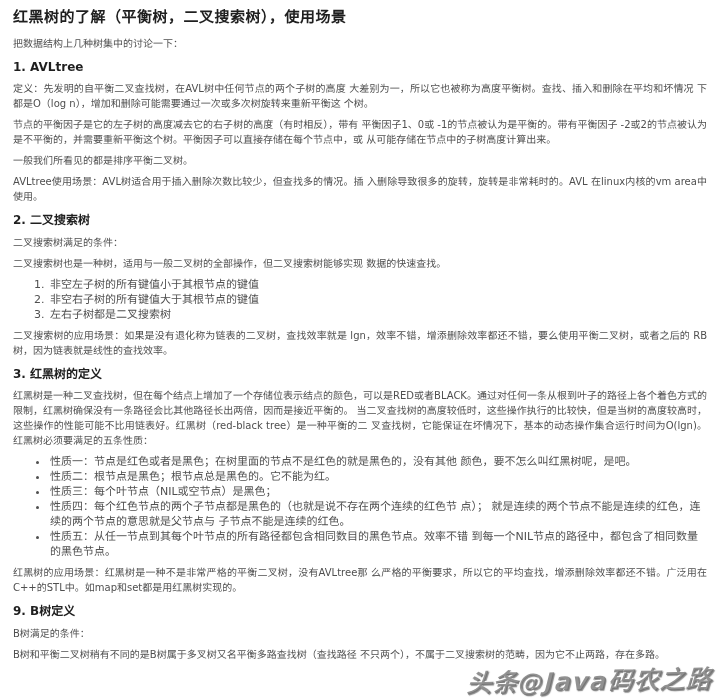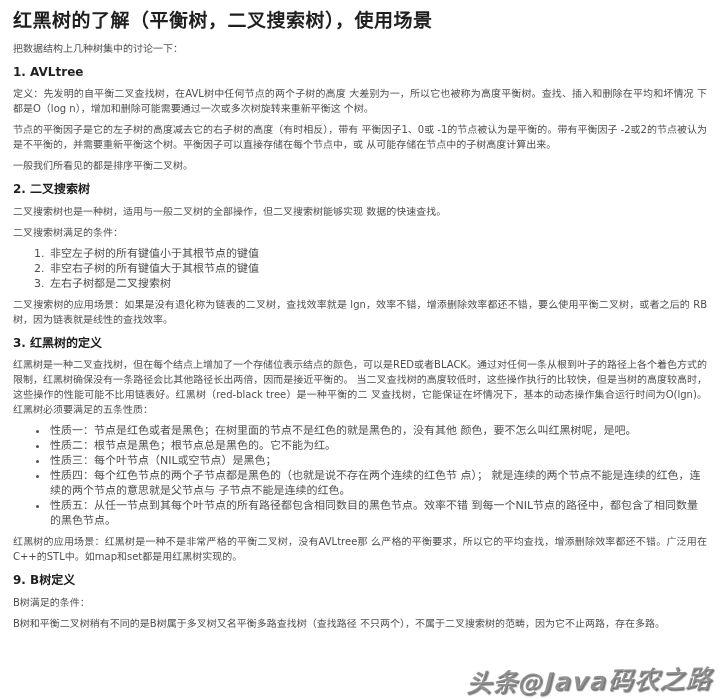--- a/index.html
+++ b/index.html
@@ -12,21 +12,21 @@
     height: 699px;
     overflow: hidden;
     position: relative;
     font-family: "DejaVu Sans", "Liberation Sans", sans-serif;
   }
   .content {
     padding: 4px 13px 0 13px;
     color: #4f4f4f;
   }
   .page-title {
-    font-size: 19px;
+    font-size: 15px;
     font-weight: 700;
     color: #1f1f1f;
     margin: 4px 0 8px 0;
     line-height: 1.3;
     letter-spacing: 0.5px;
   }
   .section-heading {
     font-size: 12px;
     font-weight: 700;
     color: #1f1f1f;
@@ -77,24 +77,25 @@
 <div class="content">
 
   <h1 class="page-title">红黑树的了解（平衡树，二叉搜索树），使用场景</h1>
 
   <p class="body-text">把数据结构上几种树集中的讨论一下：</p>
 
   <h2 class="section-heading">1. AVLtree</h2>
   <p class="body-text">定义：先发明的自平衡二叉查找树，在AVL树中任何节点的两个子树的高度 大差别为一，所以它也被称为高度平衡树。查找、插入和删除在平均和坏情况 下都是O（log n），增加和删除可能需要通过一次或多次树旋转来重新平衡这 个树。</p>
   <p class="body-text">节点的平衡因子是它的左子树的高度减去它的右子树的高度（有时相反），带有 平衡因子1、0或 -1的节点被认为是平衡的。带有平衡因子 -2或2的节点被认为 是不平衡的，并需要重新平衡这个树。平衡因子可以直接存储在每个节点中，或 从可能存储在节点中的子树高度计算出来。</p>
   <p class="body-text">一般我们所看见的都是排序平衡二叉树。</p>
+  <p class="body-text">AVLtree使用场景：AVL树适合用于插入删除次数比较少，但查找多的情况。插 入删除导致很多的旋转，旋转是非常耗时的。AVL 在linux内核的vm area中使用。</p>
 
   <h2 class="section-heading">2. 二叉搜索树</h2>
+  <p class="body-text">二叉搜索树满足的条件：</p>
   <p class="body-text">二叉搜索树也是一种树，适用与一般二叉树的全部操作，但二叉搜索树能够实现 数据的快速查找。</p>
-  <p class="body-text">二叉搜索树满足的条件：</p>
   <ol class="cond-list">
     <li>非空左子树的所有键值小于其根节点的键值</li>
     <li>非空右子树的所有键值大于其根节点的键值</li>
     <li>左右子树都是二叉搜索树</li>
   </ol>
   <p class="body-text">二叉搜索树的应用场景：如果是没有退化称为链表的二叉树，查找效率就是 lgn，效率不错，增添删除效率都还不错，要么使用平衡二叉树，或者之后的 RB树，因为链表就是线性的查找效率。</p>
 
   <h2 class="section-heading">3. 红黑树的定义</h2>
   <p class="body-text">红黑树是一种二叉查找树，但在每个结点上增加了一个存储位表示结点的颜色，可以是RED或者BLACK。通过对任何一条从根到叶子的路径上各个着色方式的 限制，红黑树确保没有一条路径会比其他路径长出两倍，因而是接近平衡的。 当二叉查找树的高度较低时，这些操作执行的比较快，但是当树的高度较高时， 这些操作的性能可能不比用链表好。红黑树（red-black tree）是一种平衡的二 叉查找树，它能保证在坏情况下，基本的动态操作集合运行时间为O(lgn)。 红黑树必须要满足的五条性质：</p>
   <ul class="prop-list">

